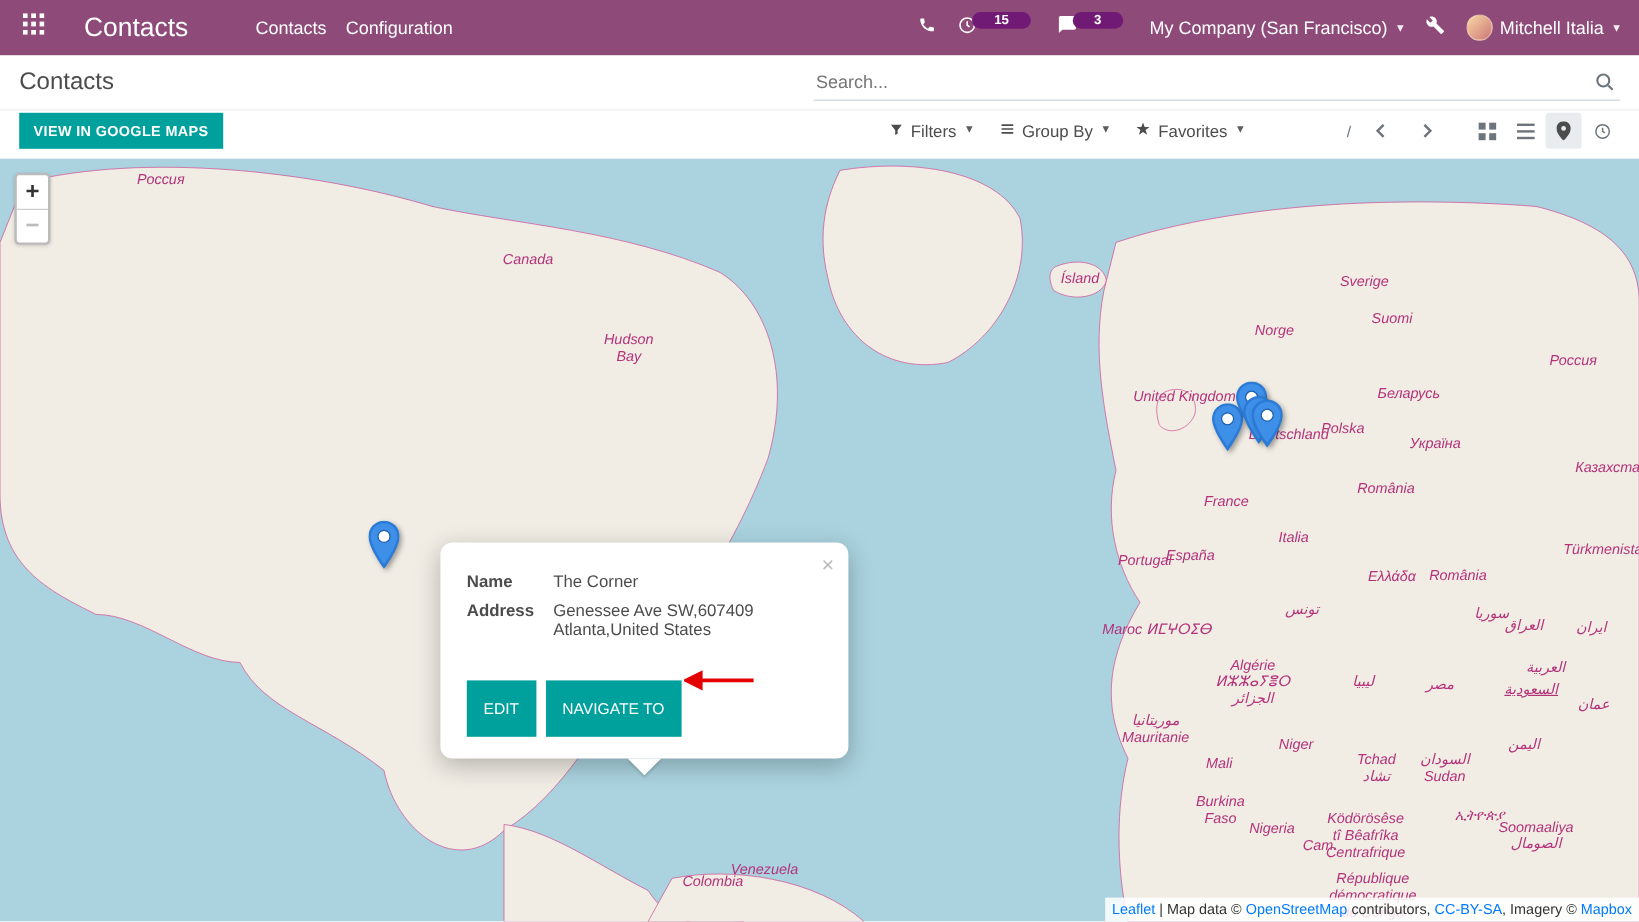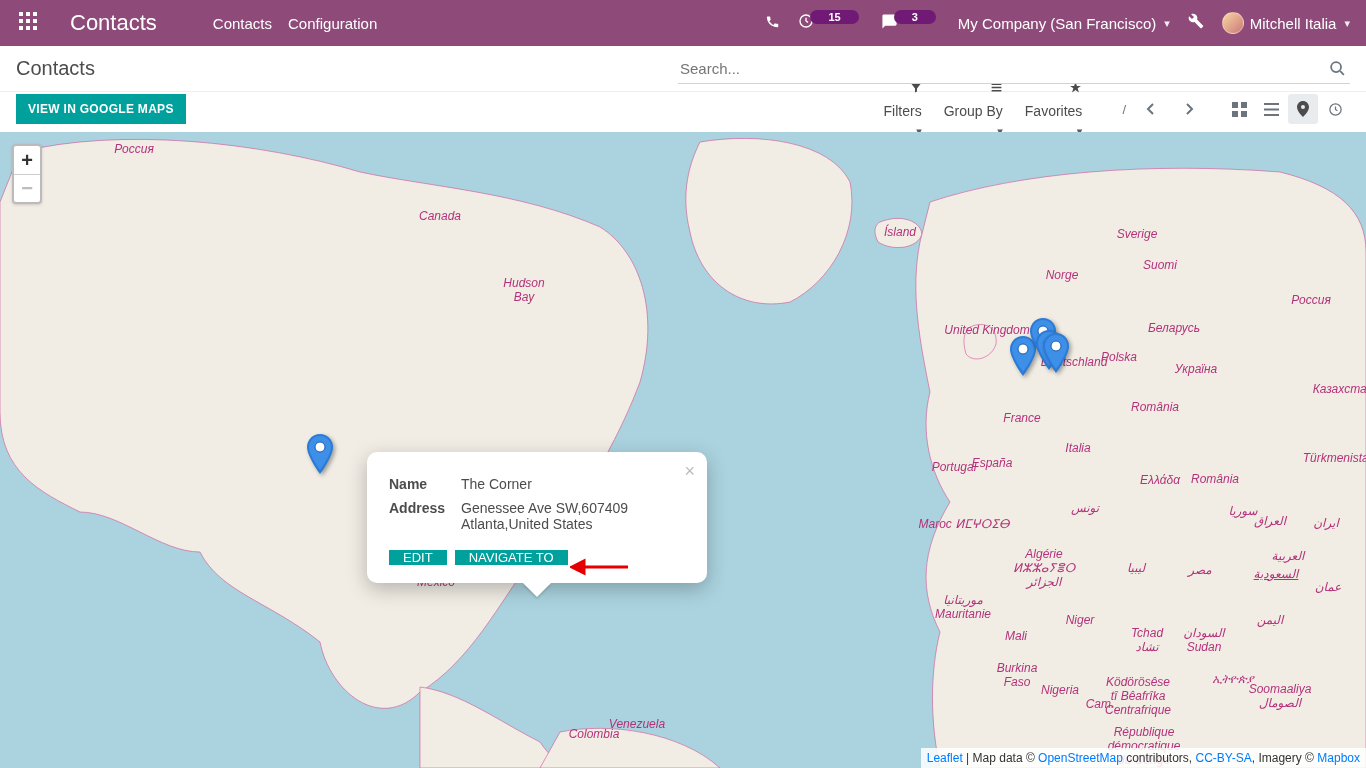--- a/index.html
+++ b/index.html
@@ -39,28 +39,28 @@
   }
   .breadcrumb { font-size: 20px; color:#4c4c4c; }
   .search-wrap { margin-left:auto; width: 672px; position:relative; }
   .search-input {
     width:100%; border:none; border-bottom:1px solid var(--border);
     font-size:15px; padding:6px 28px 6px 2px; outline:none; color:#495057;
   }
   .search-icon { position:absolute; right:4px; top:6px; color:#6c757d; font-size:17px; }
 
   .control-row2 {
-    height: 40px; display:flex; align-items:center; padding: 0 16px 6px 16px;
+    height: 40px; display:flex; align-items:center; padding: 0 16px 6px 16px; gap: 46px;
   }
   .btn-teal {
     background:var(--teal); color:#fff; border:none; font-size:12px; font-weight:600;
     padding:8px 12px; letter-spacing:.3px; cursor:pointer;
   }
   .search-options { display:flex; gap:22px; font-size:14px; color:#4c4c4c; margin-left:auto; }
-  .search-opt { display:flex; align-items:flex-end; gap:6px; cursor:pointer;flex-direction:column; }
+  .search-opt { display:flex; align-items:flex-start; gap:6px; cursor:pointer; }
   .cp-right { display:flex; align-items:center; gap:8px; margin-left:40px; }
   .pager { color:#6c757d; font-size:13px; margin-right:2px; }
   .icon-btn { width:30px; height:30px; display:inline-flex; align-items:center; justify-content:center; color:#6c757d; cursor:pointer; border-radius:3px; }
   .icon-btn.active { background:#e9ecef; color:#4c4c4c; }
   .view-switcher { display:flex; gap:2px; margin-left:12px; }
 
   
   .map-container { position:relative; width:1366px; height:636px; }
   .map-svg { position:absolute; inset:0; }
   .zoom-ctrl { position:absolute; left:12px; top:12px; width:30px; background:#fff; border:2px solid #bbb; border-radius:4px; overflow:hidden; box-shadow:0 1px 3px rgba(0,0,0,.15);}
@@ -74,21 +74,21 @@
   .popup {
     position:absolute; left:367px; top:320px; width:340px;
     background:#fff; border-radius:10px; padding:20px 22px 18px 22px;
     box-shadow:0 6px 20px rgba(0,0,0,.25); font-size:14px; color:#4c4c4c;
   }
   .popup .close-x { position:absolute; top:10px; right:12px; color:#bbb; font-size:18px; line-height:1; cursor:pointer; font-family:Arial;}
   .popup table { width:100%; border-collapse:collapse; }
   .popup td { padding:4px 0; vertical-align:top; font-size:14px; }
   .popup td.k { font-weight:600; width:72px; color:#4c4c4c; }
   .popup-actions { margin-top:14px; display:flex; gap:8px; }
-  .popup-actions button { background:var(--teal); color:#fff; border:none; padding:0 14px; font-size:13px; cursor:pointer;}
+  .popup-actions button { background:var(--teal); color:#fff; border:none; padding:16px 14px; font-size:13px; cursor:pointer;margin-top:17px;}
   .popup-tip {
     position:absolute; left:50%; bottom:-14px; transform:translateX(-50%);
     width:0;height:0;border-left:14px solid transparent;border-right:14px solid transparent;border-top:14px solid #fff;
     filter:drop-shadow(0 2px 1px rgba(0,0,0,.15));
   }
 
   .arrow-anno { position:absolute; left:570px; top:425px; color:#e40000; font-size:22px; letter-spacing:-2px; }
 
   .map-label { position:absolute; font-size:12px; color:#b4327a; font-style:italic; white-space:nowrap; text-align:center; transform:translate(-50%,-50%); pointer-events:none; }
 

